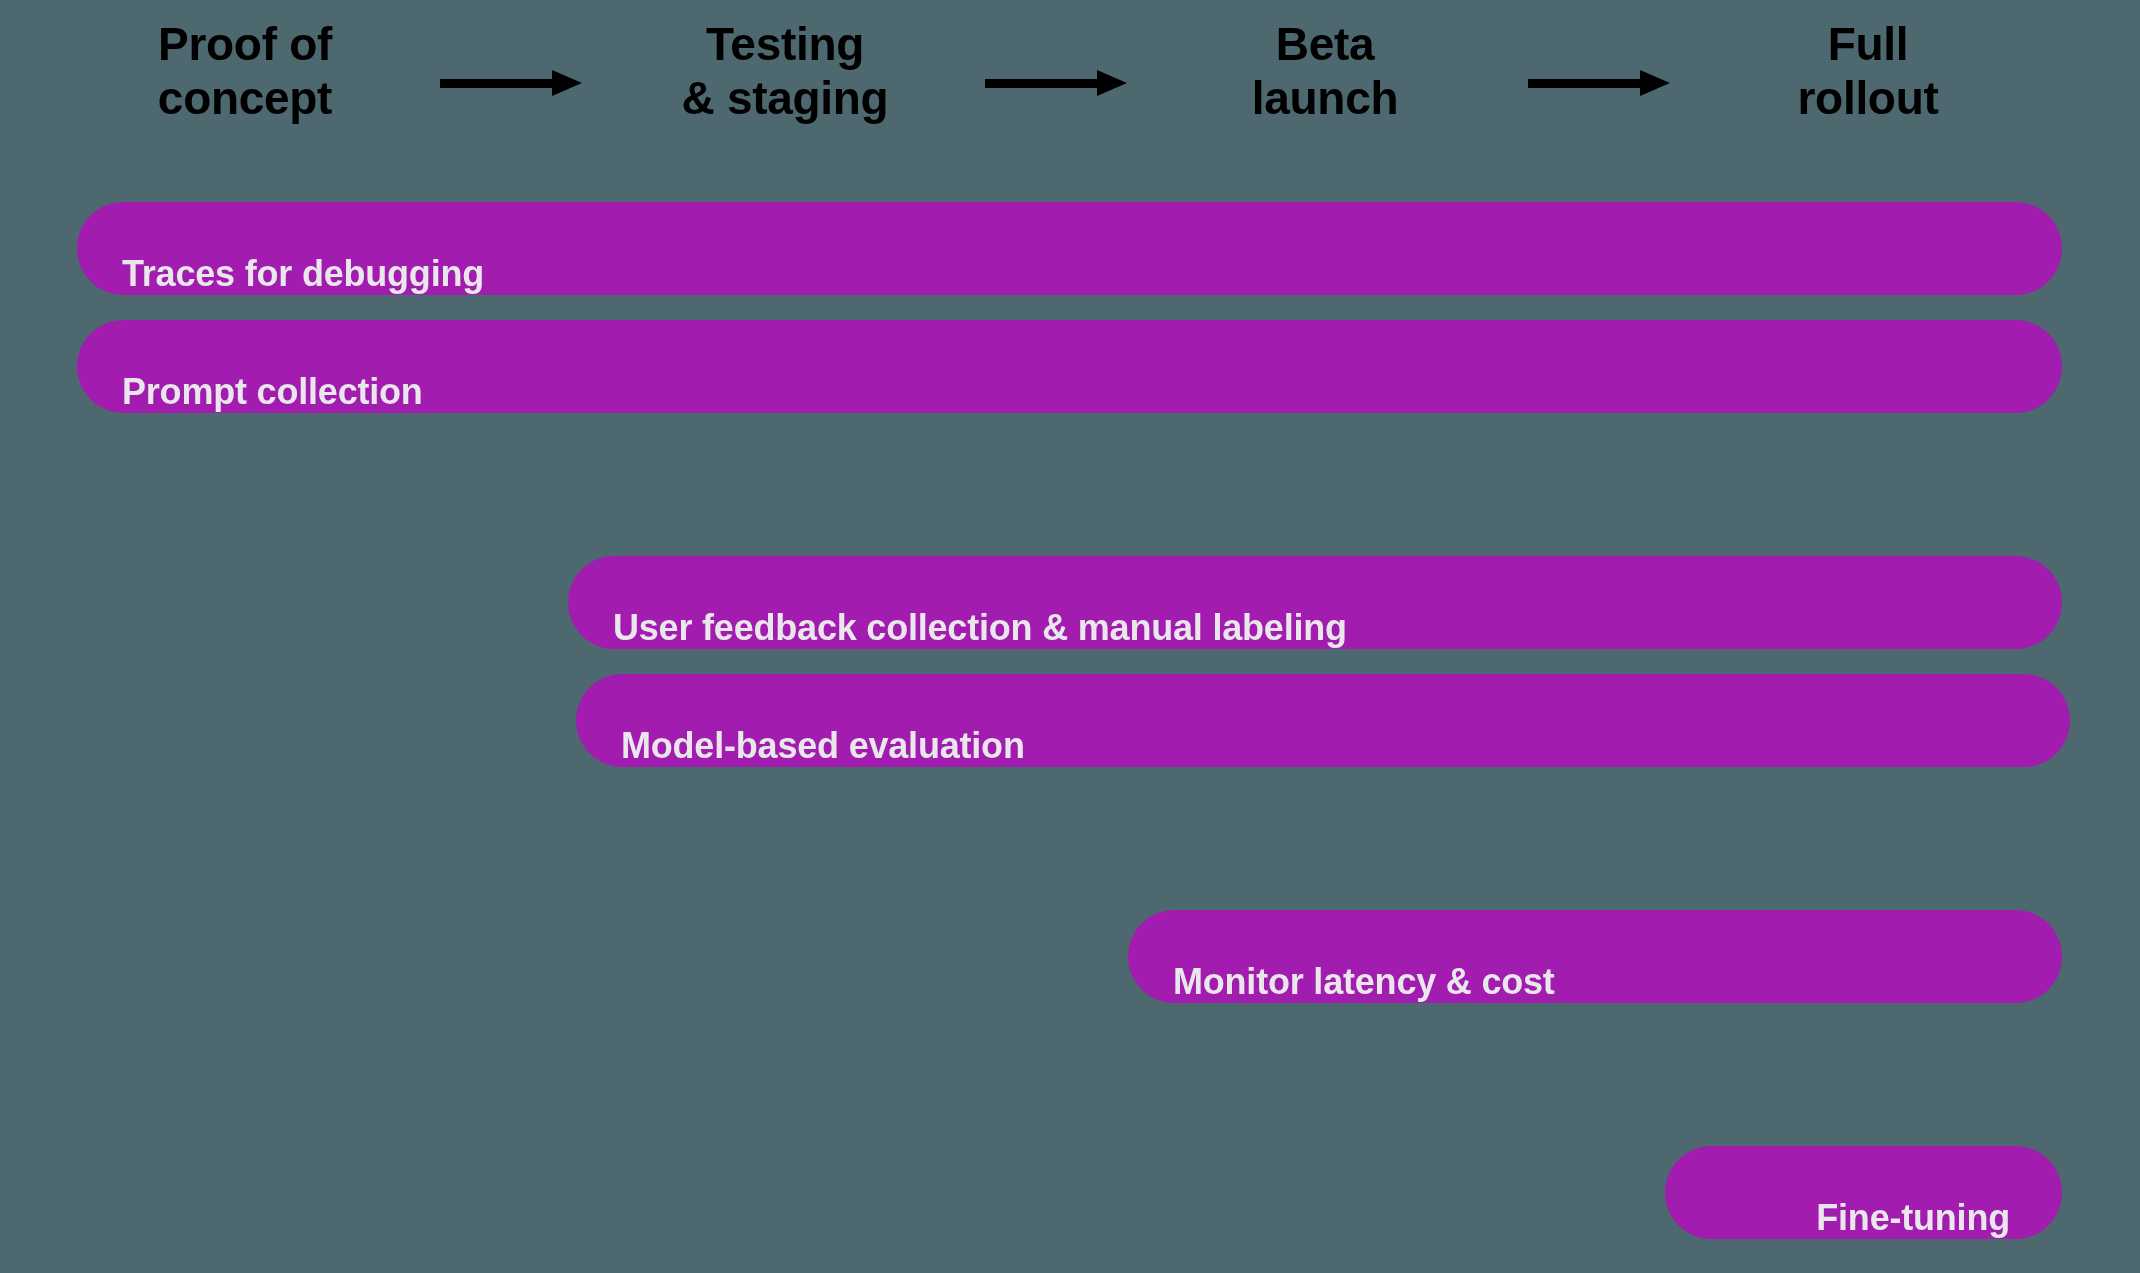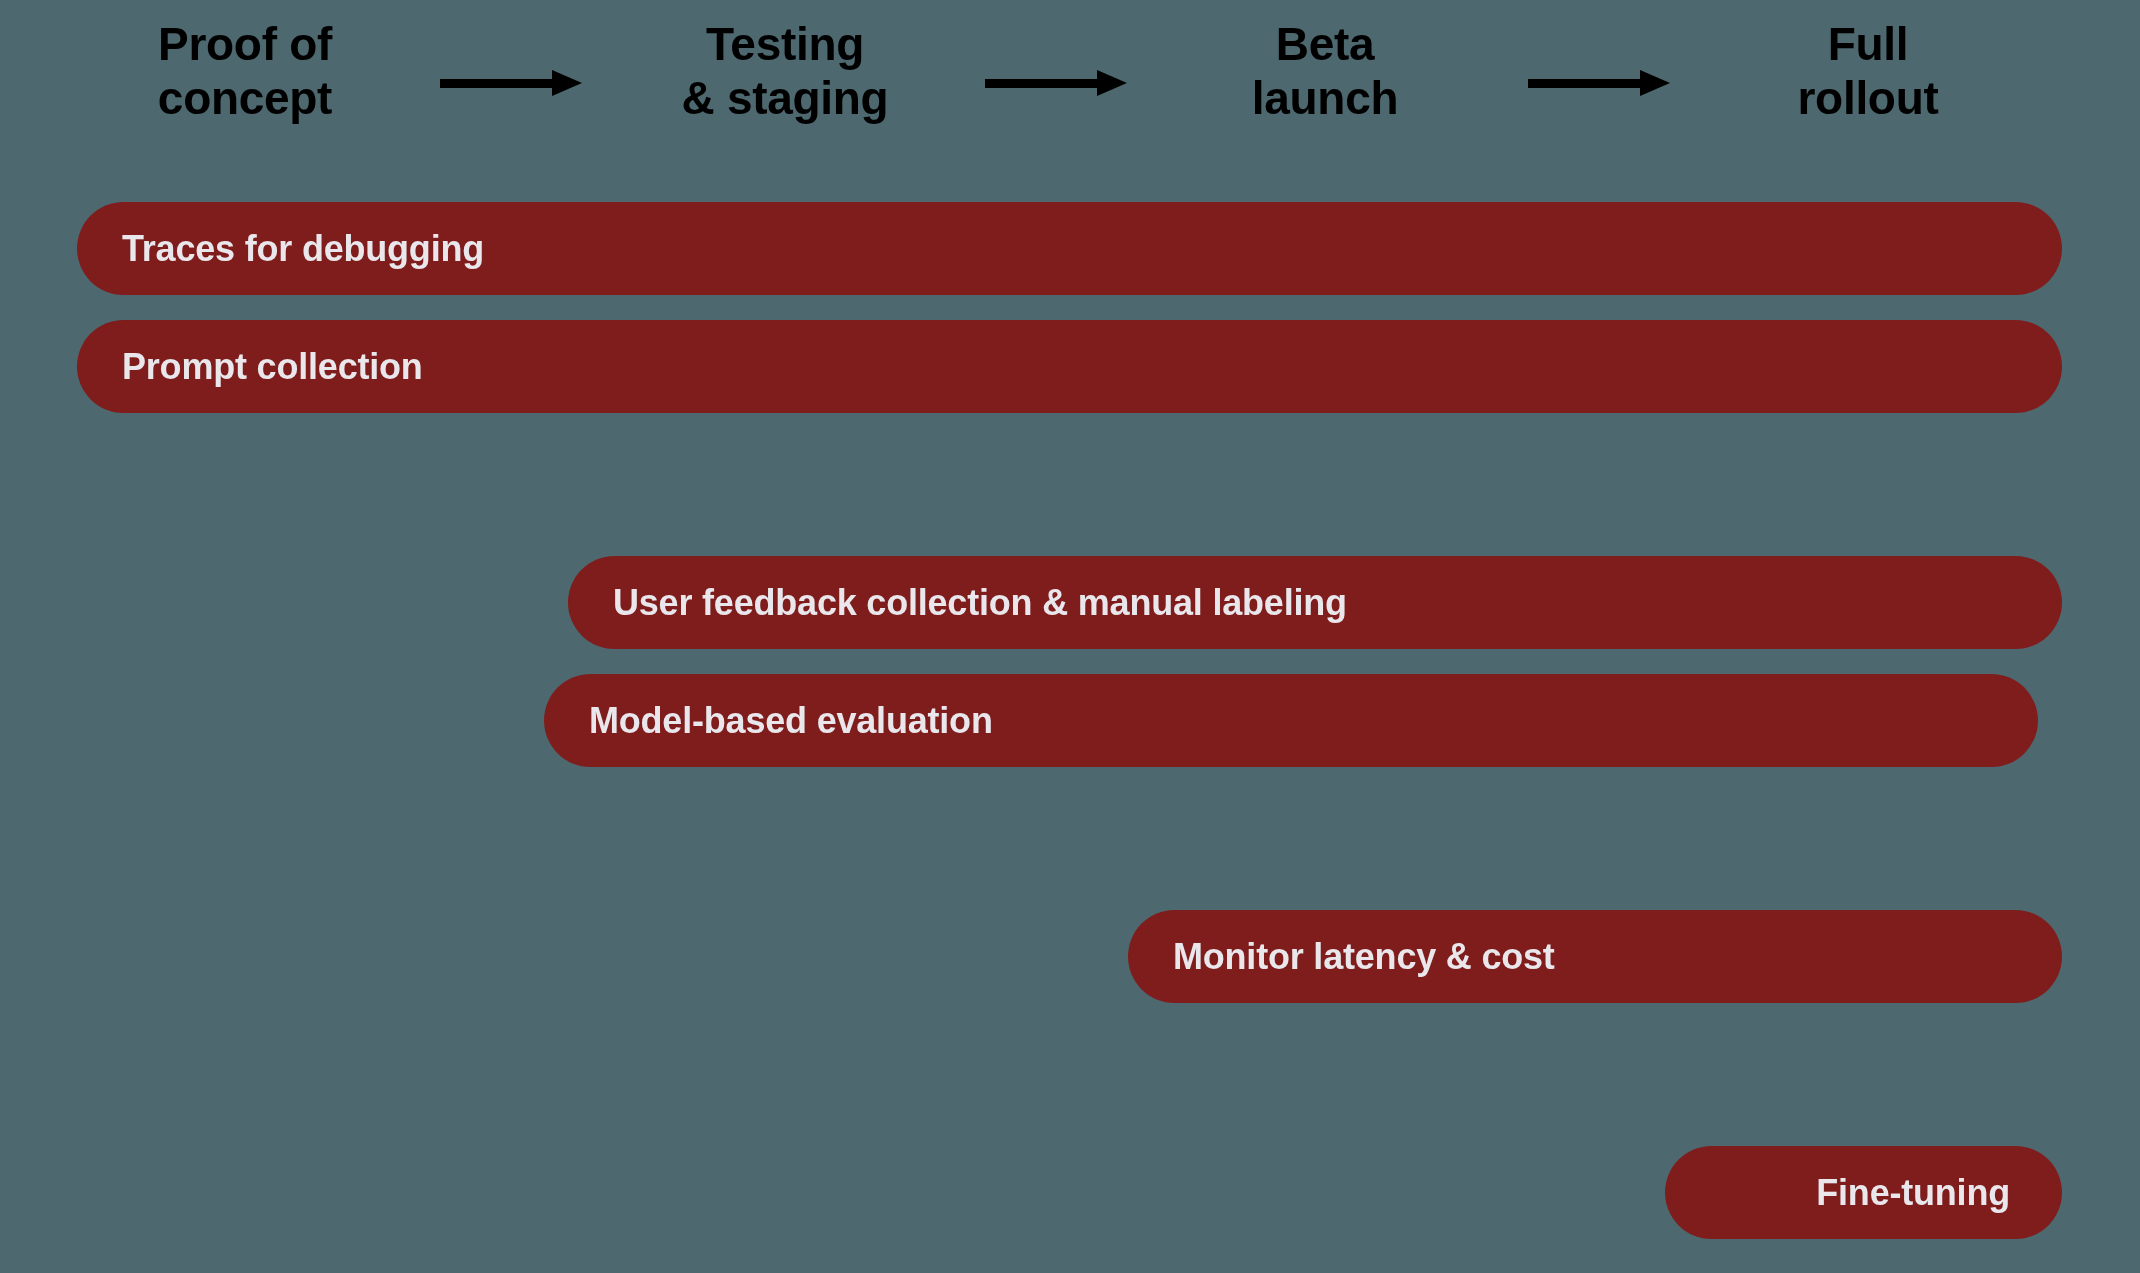--- a/index.html
+++ b/index.html
@@ -65,23 +65,23 @@
     position: absolute;
     left: 0;
     top: 0;
     width: 2140px;
     height: 1273px;
   }
   .bar {
     position: absolute;
     height: 93px;
     border-radius: 47px;
-    background: #7f1d1d;
+    background: #a21caf;
     display: flex;
-    align-items: center;
+    align-items: flex-end;
     box-sizing: border-box;
     padding-left: 45px;
   }
   .bar-label {
     color: #e9e7eb;
     font-size: 36px;
     font-weight: bold;
     letter-spacing: -0.2px;
     white-space: nowrap;
   }
@@ -121,21 +121,21 @@
   <div id="bars">
       <div class="bar" style="left: 77px; top: 202px; width: 1985px;">
         <span class="bar-label">Traces for debugging</span>
       </div>
       <div class="bar" style="left: 77px; top: 320px; width: 1985px;">
         <span class="bar-label">Prompt collection</span>
       </div>
       <div class="bar" style="left: 568px; top: 556px; width: 1494px;">
         <span class="bar-label">User feedback collection &amp; manual labeling</span>
       </div>
-      <div class="bar" style="left: 544px; top: 674px; width: 1494px;">
+      <div class="bar" style="left: 576px; top: 674px; width: 1494px;">
         <span class="bar-label">Model-based evaluation</span>
       </div>
       <div class="bar" style="left: 1128px; top: 910px; width: 934px;">
         <span class="bar-label">Monitor latency &amp; cost</span>
       </div>
       <div class="bar align-right" style="left: 1665px; top: 1146px; width: 397px;">
         <span class="bar-label">Fine-tuning</span>
       </div>
     </div>
 

